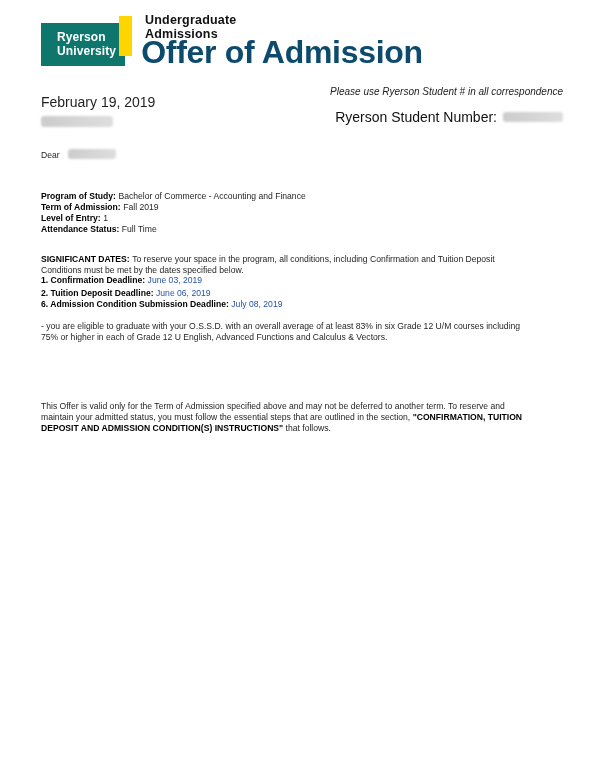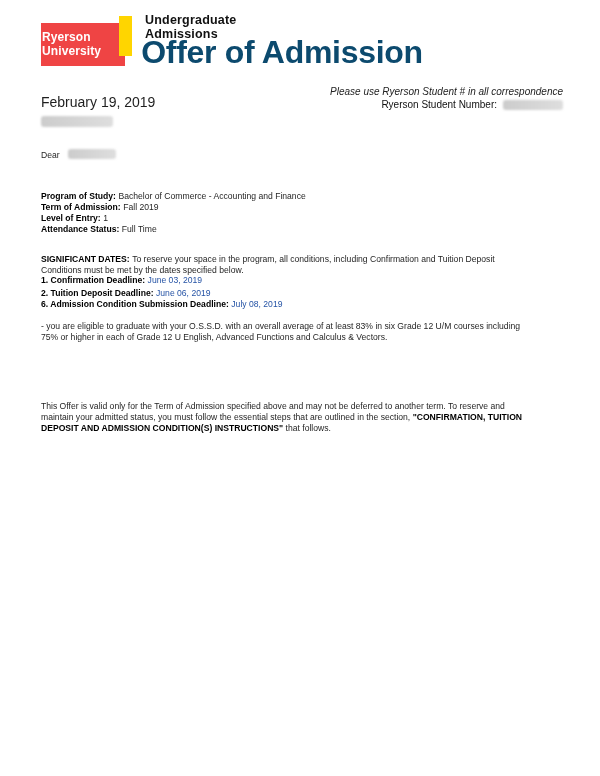--- a/index.html
+++ b/index.html
@@ -4,42 +4,42 @@
 <style>
   html,body{margin:0;padding:0;background:#fff;}
   #page{
     position:relative;width:600px;height:776px;background:#ffffff;
     font-family:"Liberation Sans",sans-serif;color:#1f1f1f;overflow:hidden;
   }
   .abs{position:absolute;}
 
   
   .logo-blue{
-    left:41px;top:23px;width:84px;height:43px;background:#ef4444;z-index:1;
-    box-sizing:border-box;padding:7px 0 0 1px;
+    left:41px;top:23px;width:84px;height:43px;background:#0f766e;z-index:1;
+    box-sizing:border-box;padding:7px 0 0 16px;
   }
   .logo-blue .ltxt{
     color:#ffffff;font-weight:bold;font-size:12px;line-height:14px;letter-spacing:0.1px;
   }
   .logo-yellow{left:119px;top:16px;width:13px;height:40px;background:#ffd500;z-index:2;}
   .dept{
     left:145px;top:13px;font-size:12.5px;font-weight:bold;line-height:14px;
     color:#111111;letter-spacing:0.2px;
   }
   .doc-title{
     left:0;right:36px;top:35px;text-align:center;
     font-size:32px;font-weight:bold;color:#0c4a6e;letter-spacing:-0.3px;line-height:34px;
   }
 
   
   .date-line{left:41px;top:97px;font-size:14px;line-height:10px;}
   .meta{right:37px;top:87px;text-align:right;}
   .meta .note{font-style:italic;font-size:10px;line-height:10px;color:#222;}
-  .meta .snum{margin-top:2px;display:flex;justify-content:flex-end;align-items:center;
-    font-size:10px;line-height:12px;color:#111;}
+  .meta .snum{margin-top:14px;display:flex;justify-content:flex-end;align-items:center;
+    font-size:14px;line-height:12px;color:#111;}
 
   
   .redact{background:linear-gradient(90deg,#cccccc,#dedede);border-radius:3px;
     filter:blur(1.2px);display:inline-block;}
   .redact-addr{left:41px;top:116px;width:72px;height:11px;}
   .redact-snum{width:60px;height:10px;margin-left:6px;}
   .redact-name{width:48px;height:10px;margin-left:8px;position:relative;top:1px;}
 
   
   .bt{font-size:8.6px;line-height:11.1px;color:#1f1f1f;}

